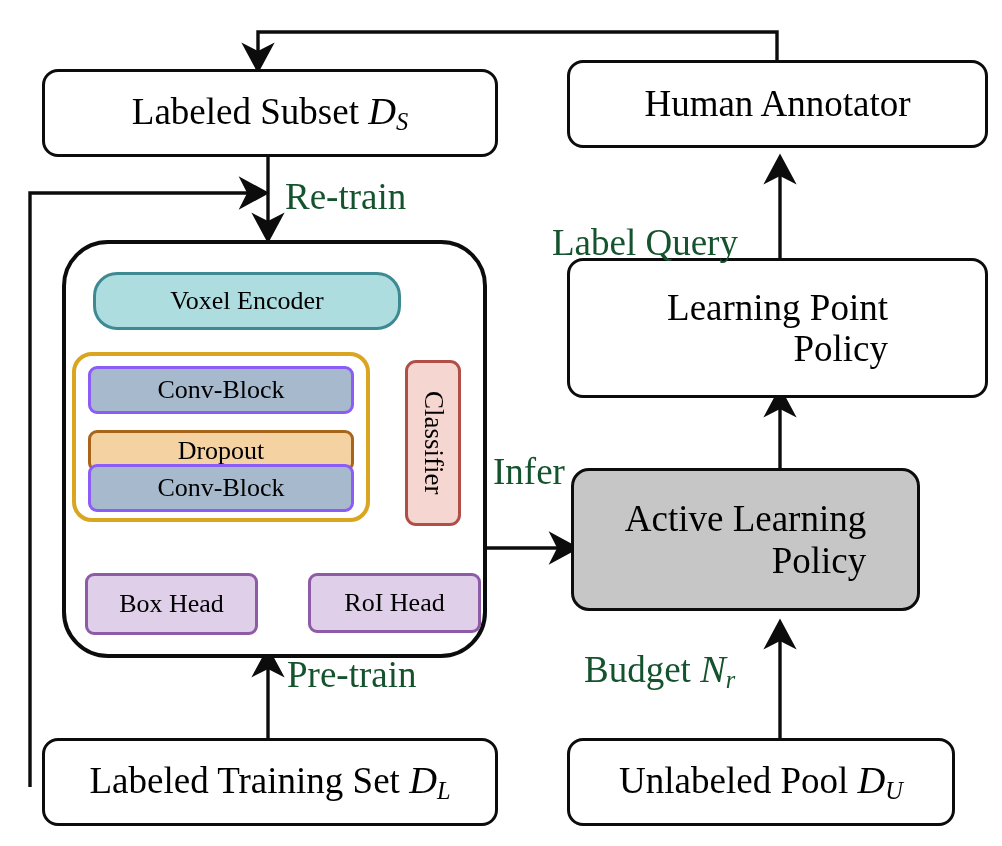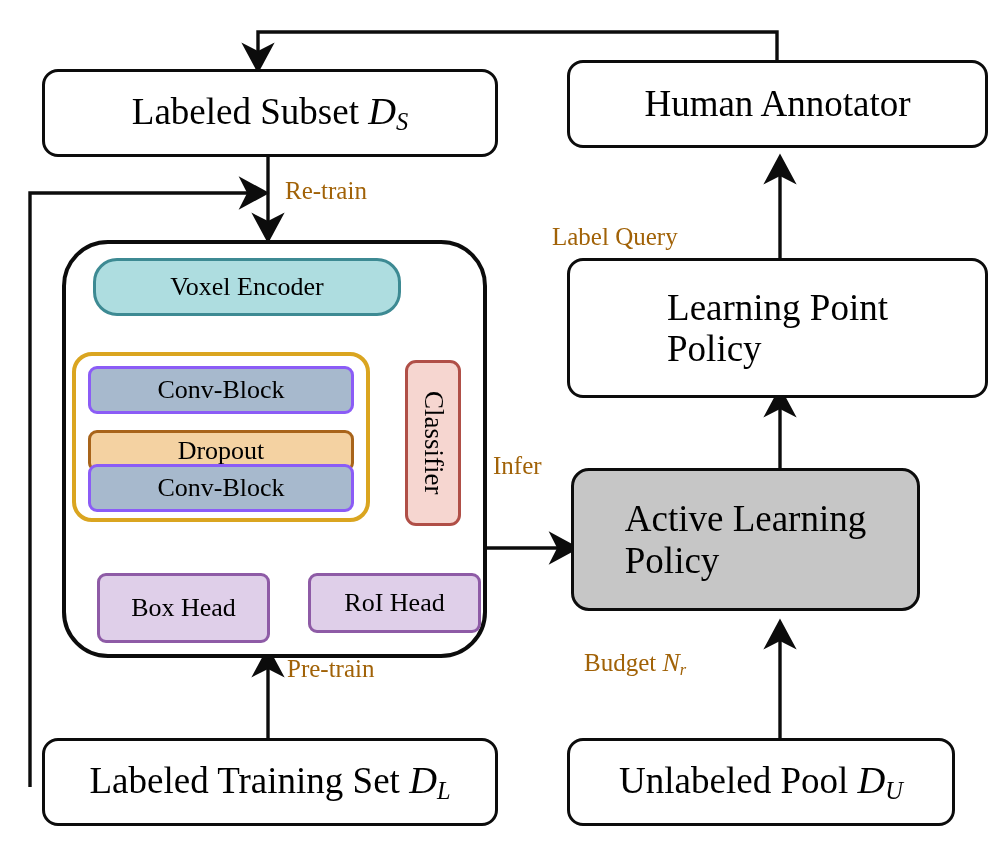--- a/index.html
+++ b/index.html
@@ -12,21 +12,21 @@
     position:relative;
   }
   #stage{position:absolute;left:0;top:0;width:1002px;height:846px;}
 
   svg.edges{position:absolute;left:0;top:0;width:1002px;height:846px;pointer-events:none;}
 
   .node{
     position:absolute;
     box-sizing:border-box;
     display:flex;align-items:center;justify-content:center;
-    text-align:left;
+    text-align:right;
     background:#fff;
     border:3px solid #0c0c0c;
     border-radius:16px;
     line-height:1.05;
   }
   .node .txt{display:block;padding:0 6px;}
 
   
   .outerbox{font-size:37px;}
   .outerbox.two-line{font-size:37px;line-height:1.12;}
@@ -74,23 +74,23 @@
   .groupbox{
     position:absolute;
     box-sizing:border-box;
     border:4px solid #daa520;
     border-radius:20px;
     background:transparent;
   }
 
   .edge-label{
     position:absolute;
-    font-size:25px;
+    font-size:37px;
     white-space:nowrap;
-    color:#a16207;
+    color:#14532d;
     line-height:1;
   }
 
   .mathcal{
     font-family:"Liberation Serif","DejaVu Serif",serif;
     font-style:italic;
     font-size:1.04em;
   }
   .sub{font-size:0.66em;font-style:italic;vertical-align:-0.26em;letter-spacing:0;}
 </style>
@@ -166,21 +166,21 @@
   <div class="node outerbox" style="left:42px;top:738px;width:456px;height:88px;">
     <span class="txt"><span>Labeled Training Set</span>&nbsp;<span class="mathcal">D</span><span class="sub">L</span></span>
   </div>
 
   <div class="node outerbox" style="left:567px;top:738px;width:388px;height:88px;">
     <span class="txt"><span>Unlabeled Pool</span>&nbsp;<span class="mathcal">D</span><span class="sub">U</span></span>
   </div>
 
   <div class="model-container" style="left:62px;top:240px;width:425px;height:418px;"></div>
 
-  <div class="inner voxel" style="left:93px;top:258px;width:308px;height:58px;border-radius:24px;">
+  <div class="inner voxel" style="left:93px;top:272px;width:308px;height:58px;border-radius:24px;">
     <span>Voxel  Encoder</span>
   </div>
 
   <div class="groupbox" style="left:72px;top:352px;width:298px;height:170px;"></div>
 
   <div class="inner convblock" style="left:88px;top:366px;width:266px;height:48px;">
     <span>Conv-Block</span>
   </div>
 
   <div class="inner dropout" style="left:88px;top:430px;width:266px;height:42px;">
@@ -188,21 +188,21 @@
   </div>
 
   <div class="inner convblock" style="left:88px;top:464px;width:266px;height:48px;">
     <span>Conv-Block</span>
   </div>
 
   <div class="inner classifier" style="left:405px;top:360px;width:56px;height:166px;">
     <span class="vtxt">Classifier</span>
   </div>
 
-  <div class="inner head" style="left:85px;top:573px;width:173px;height:70px;margin-left:12px;">
+  <div class="inner head" style="left:85px;top:573px;width:173px;height:62px;">
     <span>Box Head</span>
   </div>
 
   <div class="inner head" style="left:308px;top:573px;width:173px;height:60px;">
     <span>RoI Head</span>
   </div>
 
   <div class="edge-label" style="left:285px;top:178px;">Re-train</div>
 
   <div class="edge-label" style="left:552px;top:176px;margin-top:48px;">Label Query</div>

